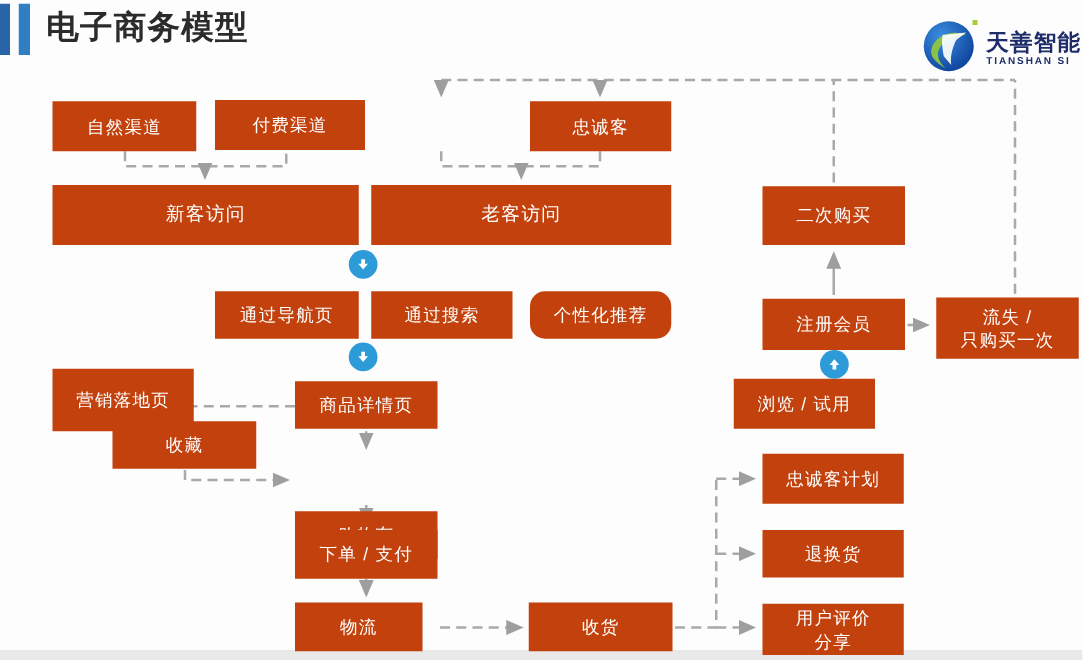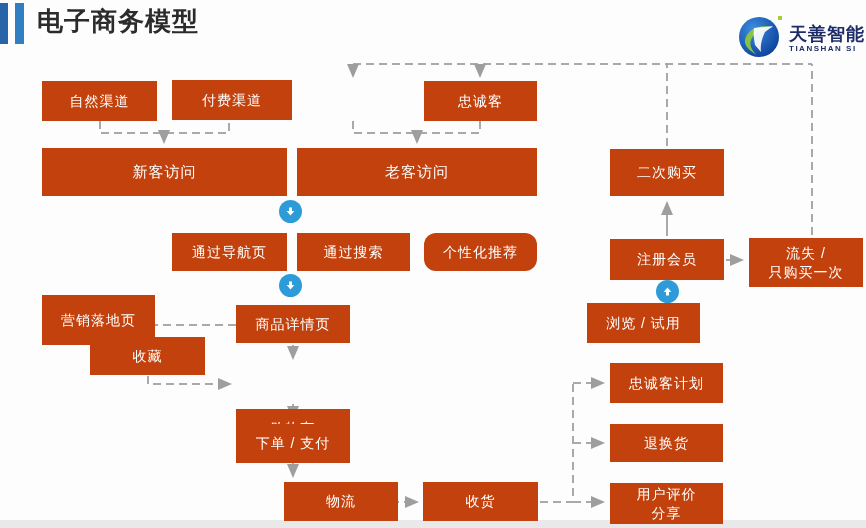--- a/index.html
+++ b/index.html
@@ -123,21 +123,21 @@
       <span>流失 /</span>
       <span>只购买一次</span>
     </div>
     <div class="node" style="left: 236px; top: 305px; width: 114px; height: 38px;">商品详情页</div>
     <div class="node" style="left: 587px; top: 303px; width: 113px; height: 40px;">浏览 / 试用</div>
     <div class="node" style="left: 90px; top: 337px; width: 115px; height: 38px;">收藏</div>
     <div class="node" style="left: 236px; top: 365px; width: 114px; height: 38px; margin-top: 44px;">购物车</div>
     <div class="node" style="left: 610px; top: 363px; width: 113px; height: 40px;">忠诚客计划</div>
     <div class="node" style="left: 236px; top: 424px; width: 114px; height: 39px;">下单 / 支付</div>
     <div class="node" style="left: 610px; top: 424px; width: 113px; height: 38px;">退换货</div>
-    <div class="node" style="left: 236px; top: 482px; width: 114px; height: 39px; margin-left: 48px;">物流</div>
+    <div class="node" style="left: 236px; top: 482px; width: 102px; height: 39px;">物流</div>
     <div class="node" style="left: 423px; top: 482px; width: 115px; height: 39px;">收货</div>
     <div class="node" style="left: 610px; top: 483px; width: 113px; height: 41px;">
       <span>用户评价</span>
       <span>分享</span>
     </div>
     <div class="flow-circle" style="left: 279px; top: 200px;">
       <svg viewBox="0 0 24 24">
         <path d="M12 18.5 L5.8 11.2 H9.6 V5.5 H14.4 V11.2 H18.2 Z" fill="#ffffff"></path>
       </svg>
     </div>

